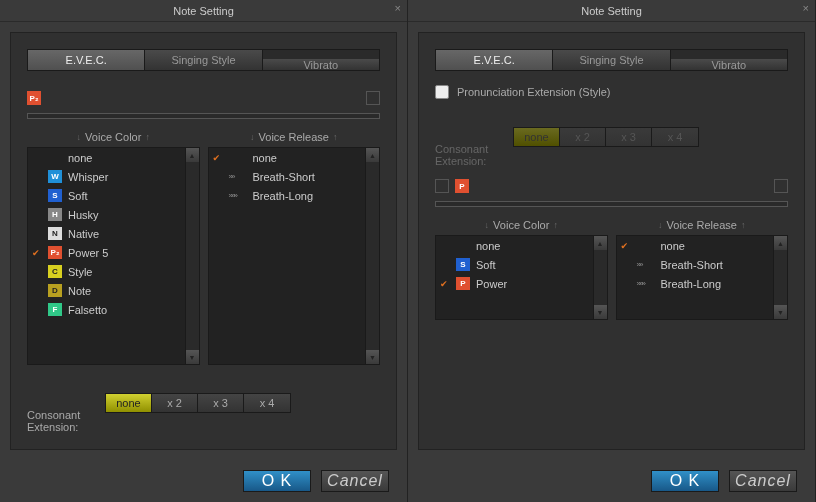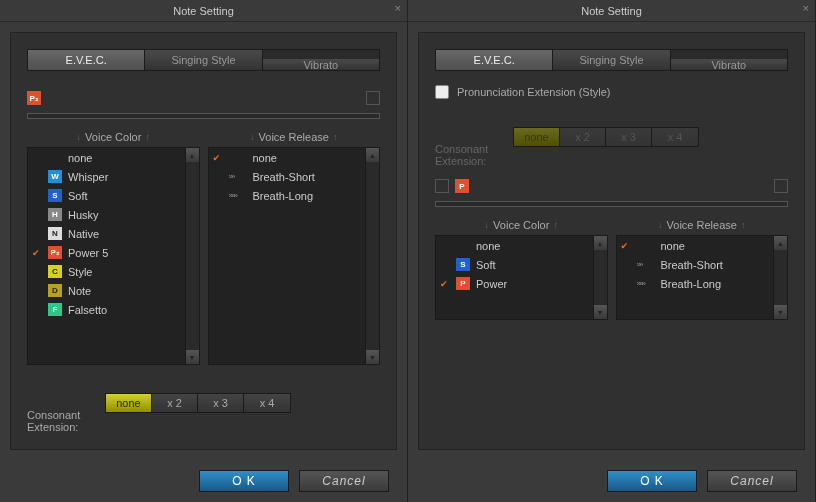--- a/index.html
+++ b/index.html
@@ -232,26 +232,26 @@
     font-size: 8px;
     letter-spacing: -2px;
   }
   .btnrow {
     display: flex;
     justify-content: flex-end;
     gap: 10px;
     padding: 10px 18px;
   }
   .btn {
-    width: 90px;
+    width: 68px;
     height: 22px;
     display: flex;
     align-items: center;
     justify-content: center;
-    font-size: 12px;
+    font-size: 16px;
     border: 1px solid #1a1a1a;
     cursor: pointer;
     letter-spacing: 1px;
   }
   .btn-ok {
     background: linear-gradient(#3090c8, #185888);
     color: #fff;
   }
   .btn-cancel {
     background: linear-gradient(#555,#3a3a3a);

